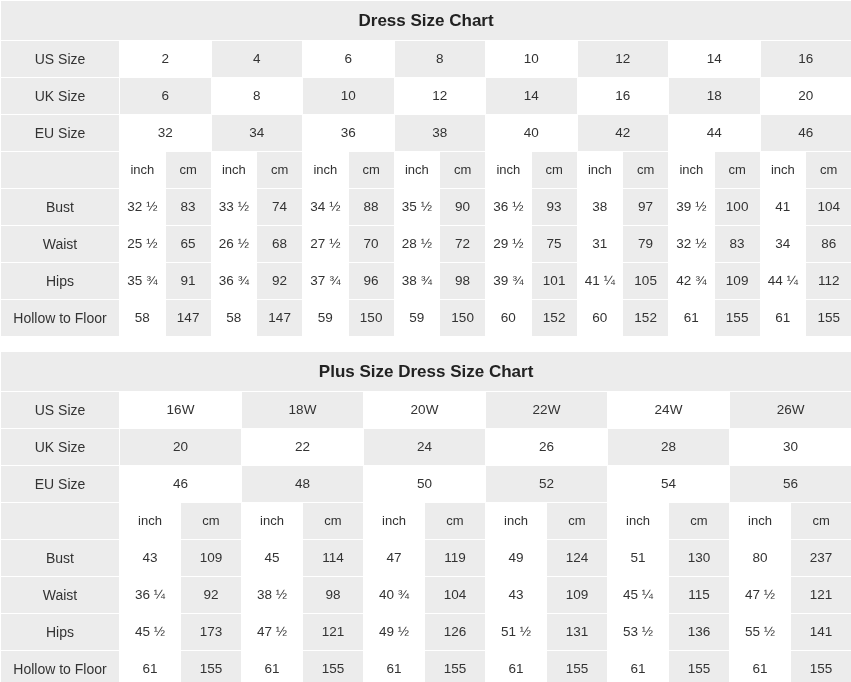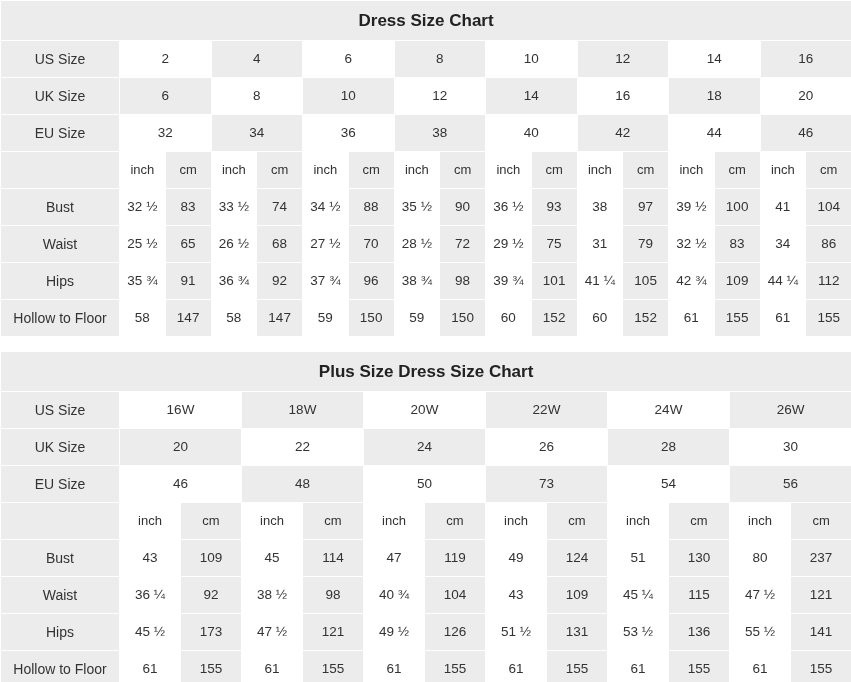--- a/index.html
+++ b/index.html
@@ -260,21 +260,21 @@
             <td colspan="2" class="shade">24</td>
             <td colspan="2" class="plain">26</td>
             <td colspan="2" class="shade">28</td>
             <td colspan="2" class="plain">30</td>
           </tr>
           <tr>
             <td class="rowlabel">EU Size</td>
             <td colspan="2" class="plain">46</td>
             <td colspan="2" class="shade">48</td>
             <td colspan="2" class="plain">50</td>
-            <td colspan="2" class="shade">73</td>
+            <td colspan="2" class="shade">52</td>
             <td colspan="2" class="plain">54</td>
             <td colspan="2" class="shade">56</td>
           </tr>
           <tr>
             <td class="rowlabel">&nbsp;</td>
             <td class="sub-hdr plain">inch</td>
             <td class="sub-hdr shade">cm</td>
             <td class="sub-hdr plain">inch</td>
             <td class="sub-hdr shade">cm</td>
             <td class="sub-hdr plain">inch</td>

